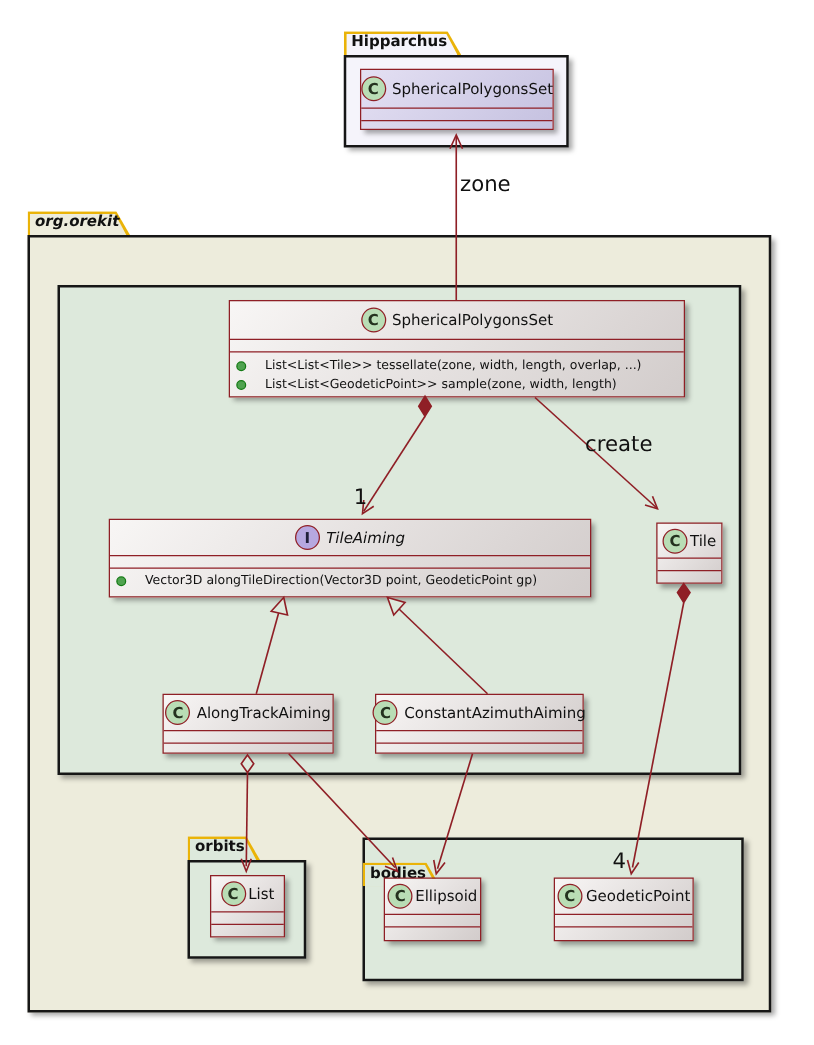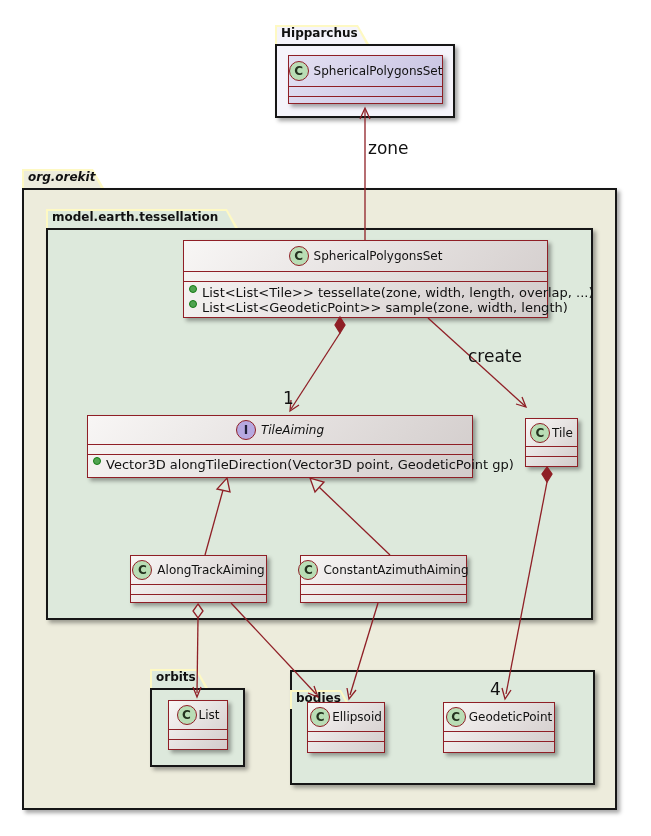--- a/index.html
+++ b/index.html
@@ -7,21 +7,21 @@
     position:relative;width:651px;height:836px;background:#ffffff;overflow:hidden;
     font-family:"DejaVu Sans","Liberation Sans",sans-serif;color:#111;
   }
   
   .pkg-body{
     position:absolute;border:2px solid #161616;
     box-shadow:3px 3px 4px rgba(0,0,0,0.35);
     box-sizing:border-box;
   }
   .pkg-tab{
-    position:absolute;height:19px;background:#fef9c3;
+    position:absolute;height:19px;background:#eab308;
     clip-path:polygon(0 0,calc(100% - 11px) 0,100% 100%,0 100%);
     box-sizing:border-box;
   }
   .pkg-tab .tab-fill{
     position:absolute;left:2px;top:2px;right:3px;bottom:0;
     clip-path:polygon(0 0,calc(100% - 9px) 0,100% 100%,0 100%);
   }
   .pkg-tab .tab-label{
     position:absolute;left:6px;top:1px;z-index:2;
     font-size:12px;font-weight:bold;white-space:nowrap;
@@ -46,22 +46,22 @@
     width:20px;height:20px;border-radius:50%;
     background:#b9ddb5;border:1px solid #8f1f26;
     display:flex;align-items:center;justify-content:center;
     font-size:12px;font-weight:bold;color:#24321f;flex:0 0 auto;box-sizing:border-box;
   }
   .circle-icon.iface{background:#b6a8e0;color:#20203a;}
   .sep{border-top:1px solid #8f1f26;}
   .empty-row{height:9px;}
   .methods{padding:3px 6px 4px 5px;}
   .method-line{
-    display:flex;gap:5px;
-    font-size:13px;line-height:15px;white-space:nowrap;
+    display:flex;align-items:center;gap:15px;
+    font-size:10px;line-height:15px;white-space:nowrap;
   }
   .vis-dot{
     width:8px;height:8px;border-radius:50%;flex:0 0 auto;
     background:#50a350;border:1px solid #147a14;box-sizing:border-box;
   }
   
   .edge-label{position:absolute;font-size:17px;white-space:nowrap;}
   
   #edges{position:absolute;left:0;top:0;pointer-events:none;}
 </style>
@@ -70,24 +70,20 @@
 
 <div id="canvas">
 
   <div class="pkg-body fill-beige" style="left:22px;top:188px;width:595px;height:622px;"></div>
   <div class="pkg-tab" style="left:22px;top:169px;width:82px;font-style:italic;">
     <span class="tab-fill fill-beige"></span>
     <span class="tab-label">org.orekit</span>
   </div>
 
   <div class="pkg-body fill-green" style="left:46px;top:228px;width:547px;height:392px;"></div>
-  <div class="pkg-tab" style="left:46px;top:209px;width:192px;">
-    <span class="tab-fill fill-green"></span>
-    <span class="tab-label">model.earth.tessellation</span>
-  </div>
 
   <div class="pkg-body fill-green" style="left:150px;top:688px;width:95px;height:79px;"></div>
   <div class="pkg-tab" style="left:150px;top:669px;width:58px;">
     <span class="tab-fill fill-green"></span>
     <span class="tab-label">orbits</span>
   </div>
 
   <div class="pkg-body fill-green" style="left:290px;top:670px;width:305px;height:115px;"></div>
   <div class="pkg-tab" style="left:290px;top:690px;width:62px;padding-left:20px;">
     <span class="tab-fill fill-green"></span>

